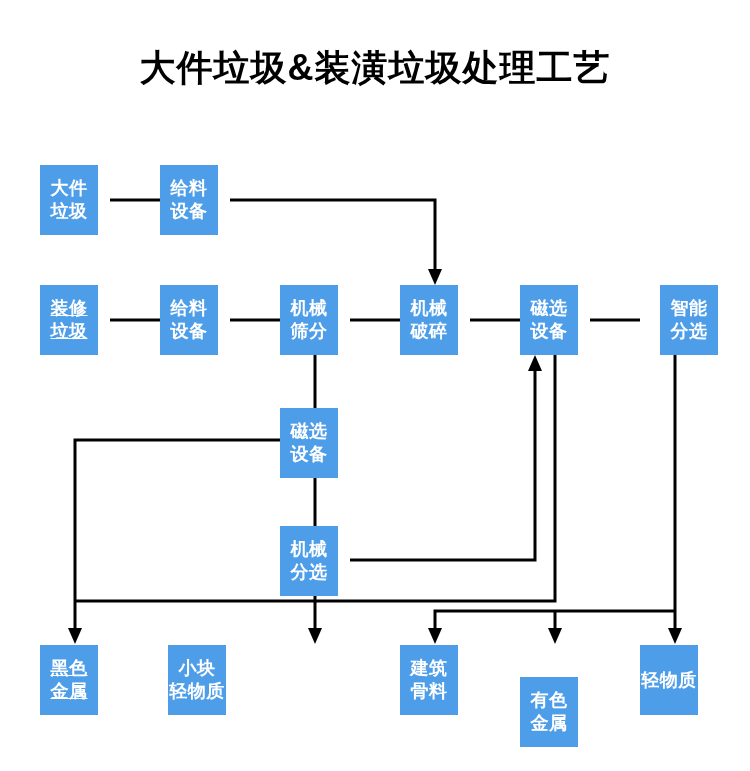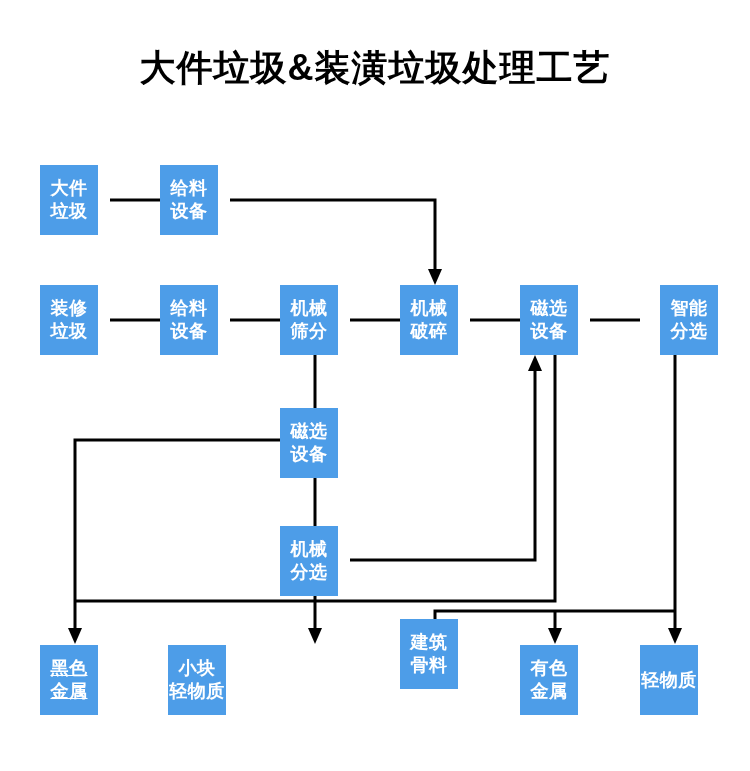--- a/index.html
+++ b/index.html
@@ -92,21 +92,21 @@
 
     <path class="edge" d="M555 611 V628"></path>
     <polygon class="arrowhead" points="548,628 562,628 555,644"></polygon>
   </svg>
 
   <div class="node" style="left:40px; top:165px;">大件
 垃圾</div>
   <div class="node" style="left:160px; top:165px;">给料
 设备</div>
 
-  <div class="node" style="left:40px; top:285px;">装修
+  <div class="node" style="left:40px; top:285px;text-decoration:underline;">装修
 垃圾</div>
   <div class="node" style="left:160px; top:285px;">给料
 设备</div>
   <div class="node" style="left:280px; top:285px;">机械
 筛分</div>
   <div class="node" style="left:400px; top:285px;">机械
 破碎</div>
   <div class="node" style="left:520px; top:285px;">磁选
 设备</div>
   <div class="node" style="left:660px; top:285px;">智能
@@ -114,19 +114,19 @@
 
   <div class="node" style="left:280px; top:408px;">磁选
 设备</div>
   <div class="node" style="left:280px; top:526px;">机械
 分选</div>
 
   <div class="node" style="left:40px; top:645px;text-decoration:underline;">黑色
 金属</div>
   <div class="node" style="left:168px; top:645px;">小块
 轻物质</div>
-  <div class="node" style="left:400px; top:619px;">建筑
+  <div class="node" style="left:400px; top:645px;">建筑
 骨料</div>
-  <div class="node" style="left:520px; top:645px;">有色
+  <div class="node" style="left:520px; top:677px;">有色
 金属</div>
   <div class="node" style="left:640px; top:645px;">轻物质</div>
 
 </div>
 
 </body></html>

